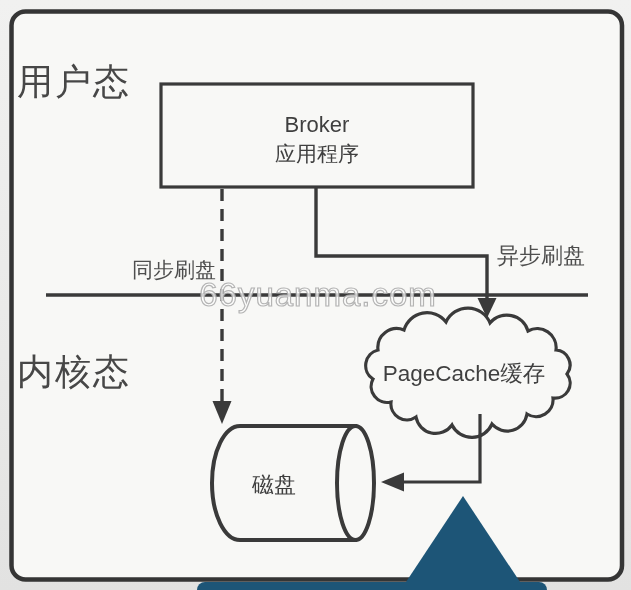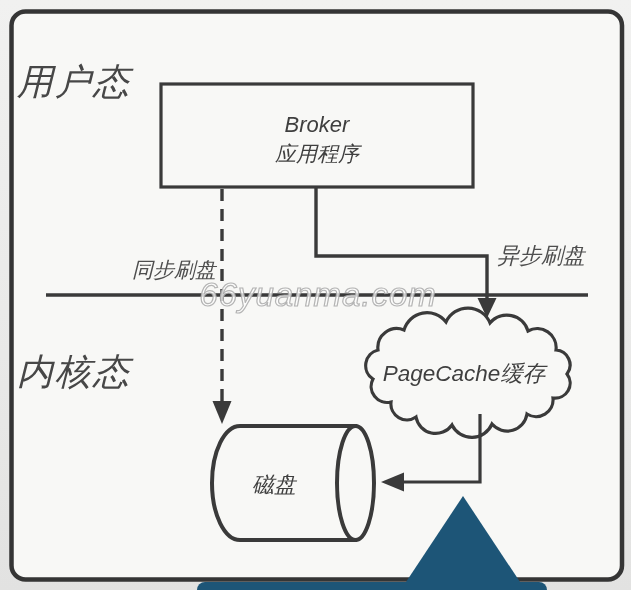--- a/index.html
+++ b/index.html
@@ -7,21 +7,20 @@
     padding: 0;
     background: #e9e9e9;
     font-family: "Liberation Sans", "DejaVu Sans", sans-serif;
   }
   .stage {
     position: relative;
     width: 631px;
     height: 590px;
     overflow: hidden;
     background: linear-gradient(180deg, #f1f1f0 0%, #e9e9e8 60%, #e2e2e1 100%);
-    font-style: italic;
   }
   svg { display: block; }
   text { font-family: "Liberation Sans", "DejaVu Sans", sans-serif; }
   .zone-label { fill: #474747; }
   .node-label { fill: #3f3f3f; }
   .edge-label { fill: #4e4e4e; }
   .watermark-text {
     fill: rgba(252,252,252,0.78);
     stroke: rgba(168,168,168,0.85);
     stroke-width: 1.2px;

